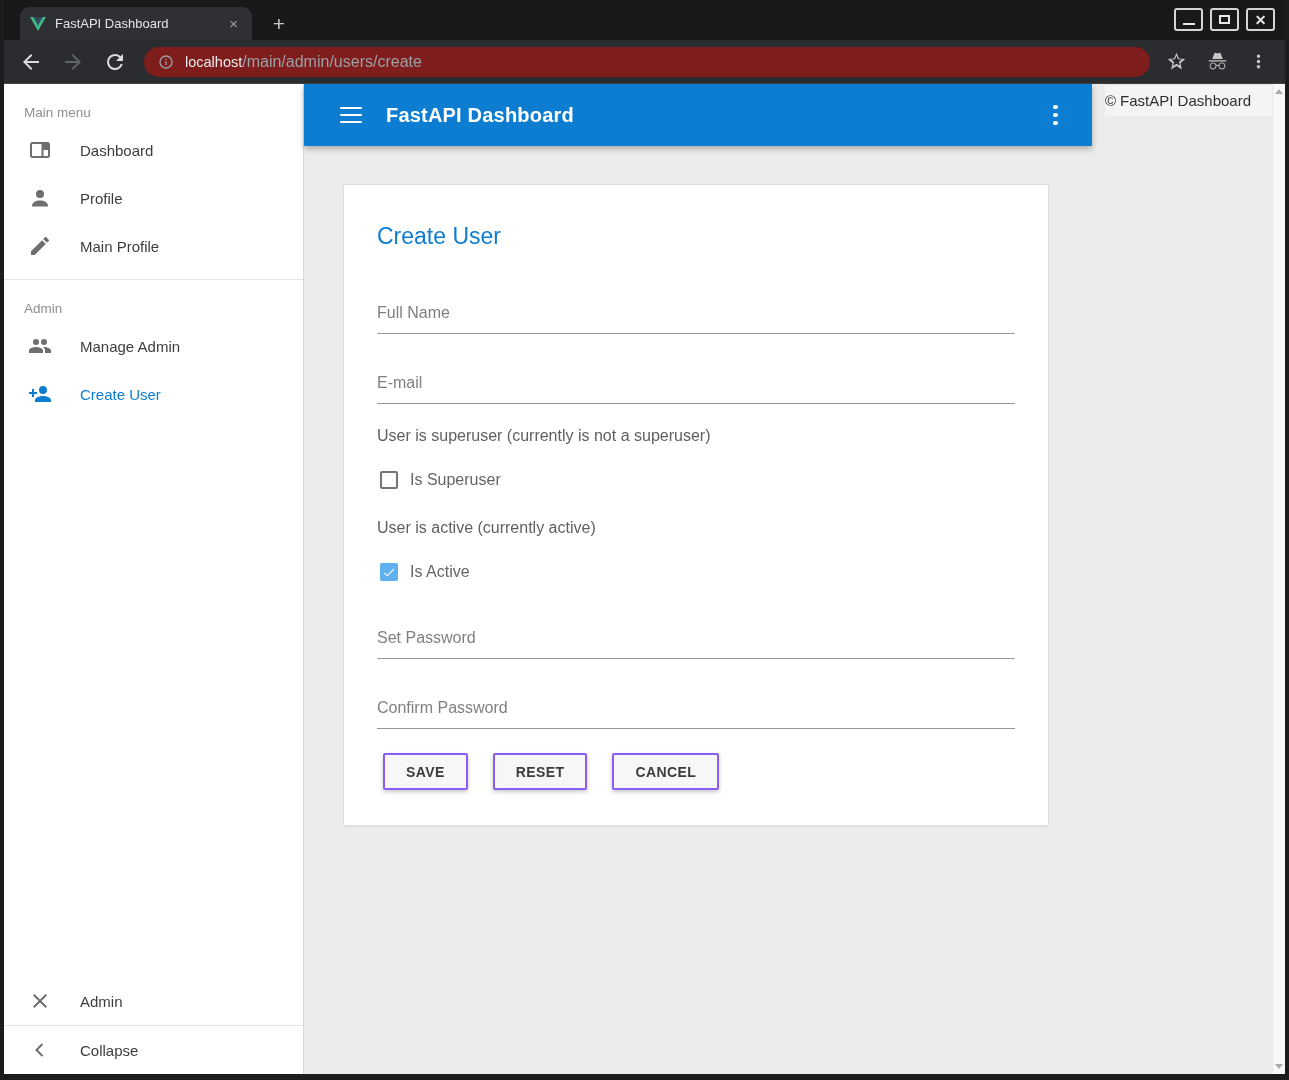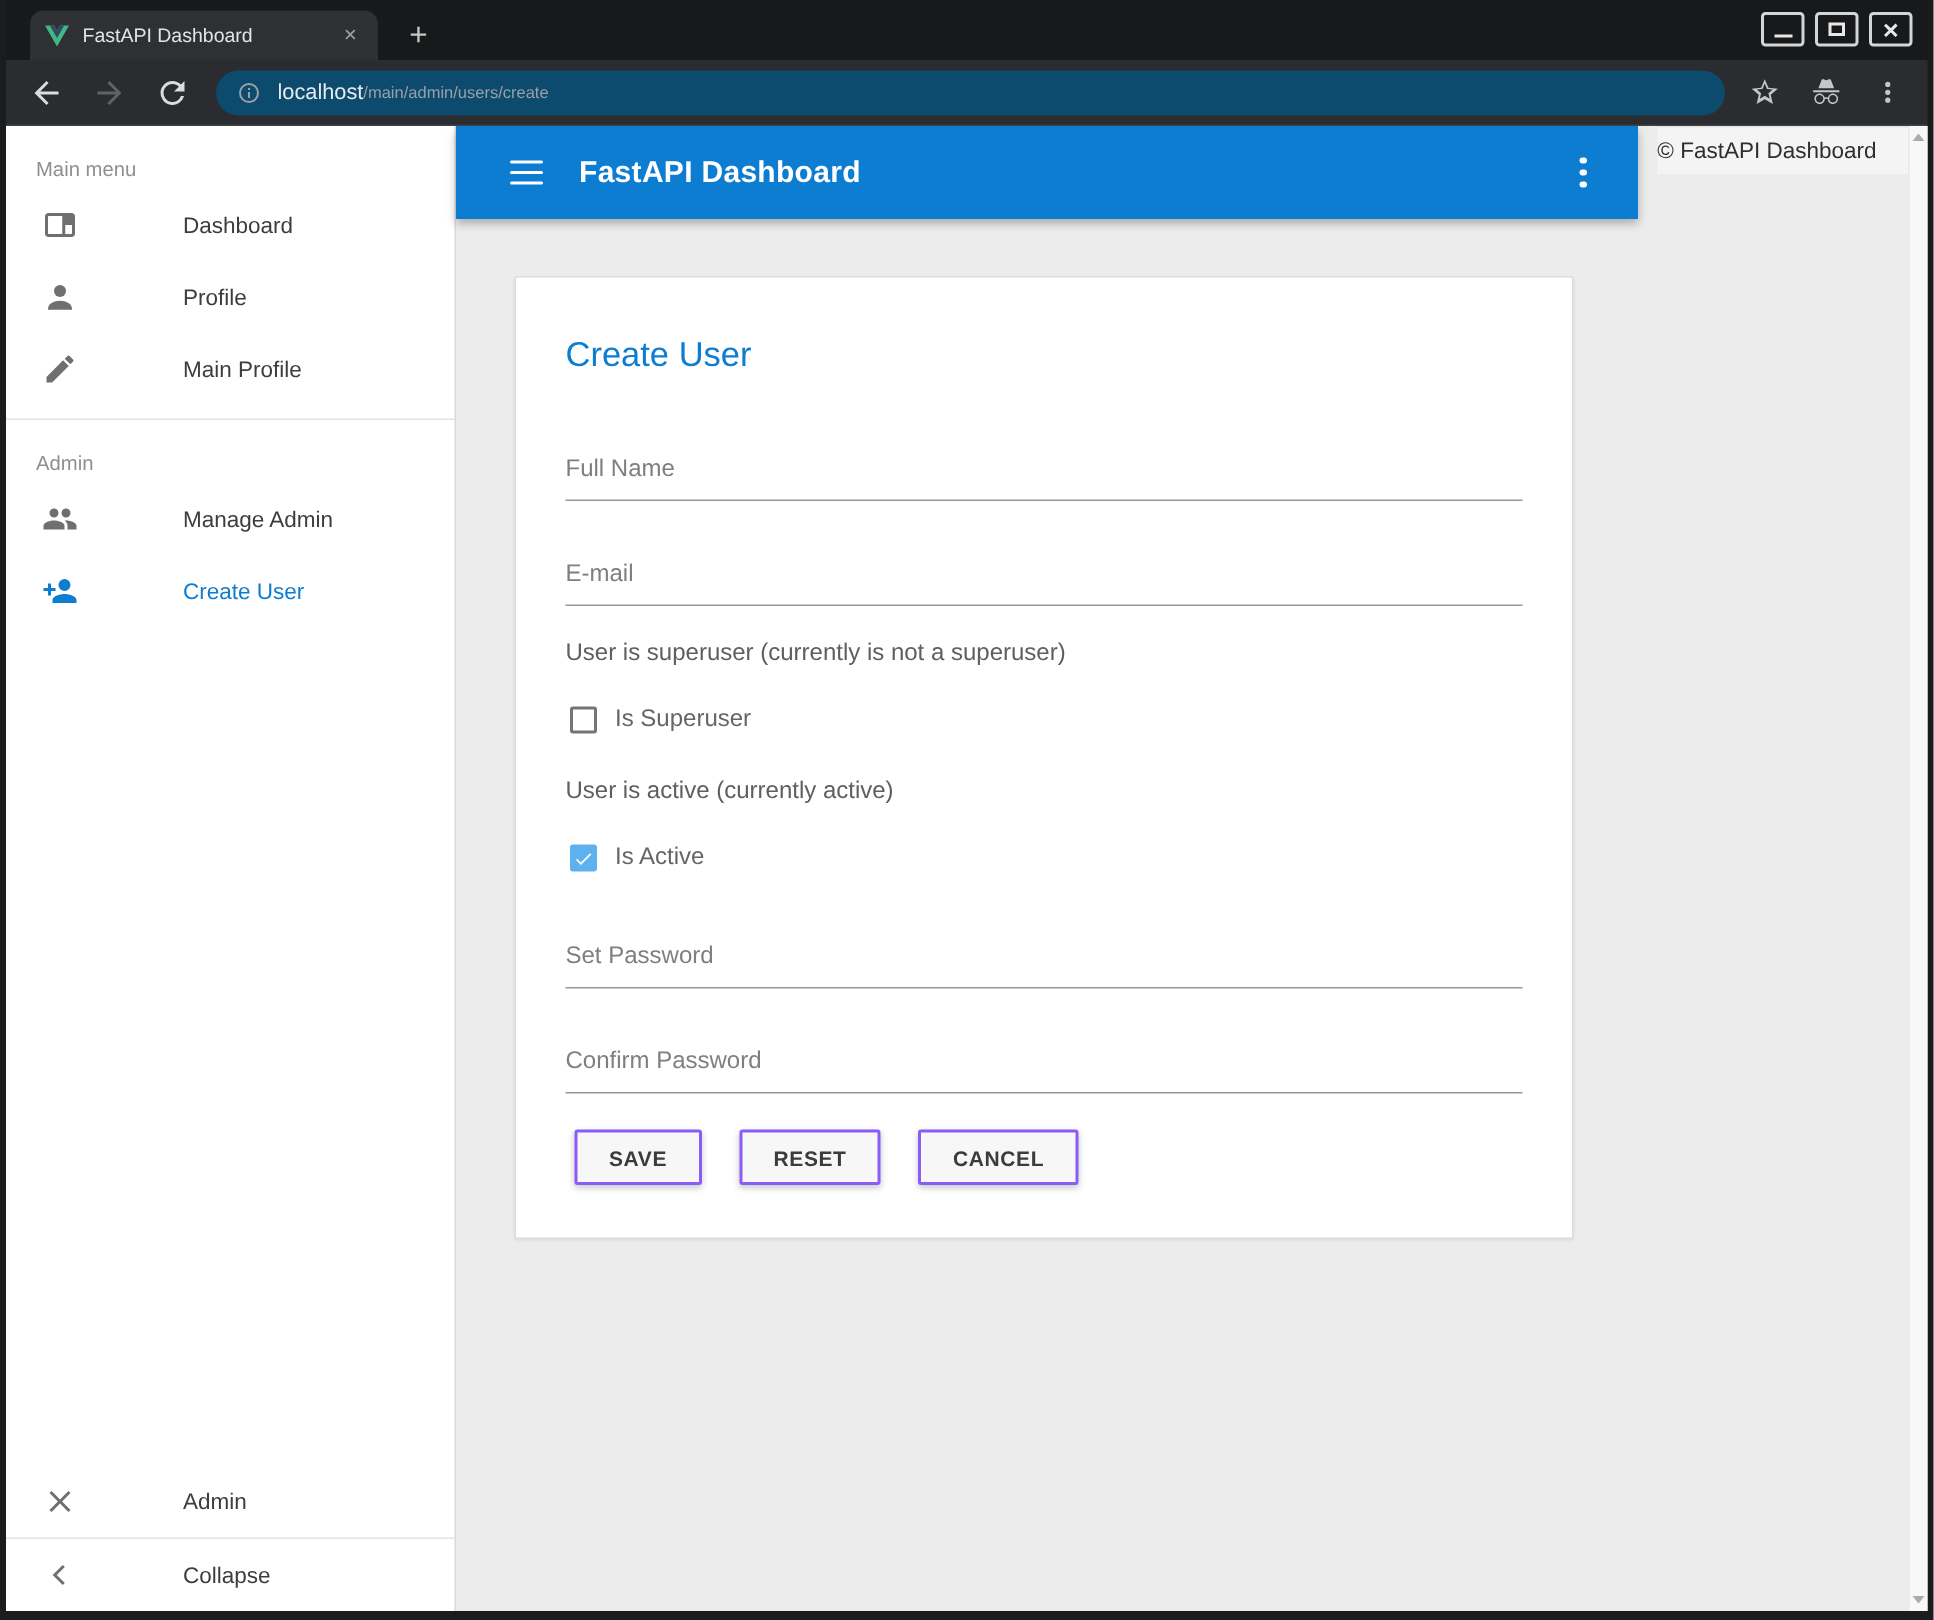--- a/index.html
+++ b/index.html
@@ -22,39 +22,39 @@
   .wbtn .min { width:12px; height:2px; background:#e8e8e8; margin-top:8px; }
   .wbtn .max { width:11px; height:9px; border:2px solid #e8e8e8; }
   .wbtn .cls { font-size:14px; font-weight:bold; line-height:1; }
 
   
   .toolbar { position:absolute; left:4px; right:4px; top:40px; height:44px; background:#2b2c2f;
              display:flex; align-items:center; border-bottom:1px solid #404144; }
   .navicon { width:24px; height:24px; margin-left:15px; color:#dadce0; flex:0 0 auto; }
   .navicon.disabled { color:#5f6368; }
   .navicon svg { width:100%; height:100%; }
-  .urlbar { flex:1; height:30px; margin:0 16px 0 17px; background:#0c4a6e; border-radius:15px;
+  .urlbar { flex:1; height:30px; margin:0 16px 0 17px; background:#7f1d1d; border-radius:15px;
             display:flex; align-items:center; padding:0 14px; min-width:0; }
   .urlbar svg { width:16px; height:16px; color:#9aa0a6; flex:0 0 auto; }
   .url-host { color:#e8eaed; font-size:14.5px; margin-left:11px; }
-  .url-path { color:#9aa0a6; font-size:11px; }
+  .url-path { color:#9aa0a6; font-size:16px; }
   .tool-right { display:flex; align-items:center; gap:20px; margin-right:16px; }
   .tool-right svg { width:21px; height:21px; color:#c4c7c5; }
 
   
   .page { position:absolute; left:4px; right:4px; top:84px; bottom:6px; background:#ececec;
           display:flex; flex-direction:row; }
   .content-row { flex:1; display:flex; min-height:0; margin-right:13px; }
 
   
   .sidebar { width:300px; background:#fff; border-right:1px solid #d9d9d9;
              display:flex; flex-direction:column; flex:0 0 auto; }
   .side-header { color:#8f8f8f; font-size:13.5px; padding:21px 0 6px 20px; }
   .side-item { height:48px; display:flex; align-items:center; padding-left:24px;
-               color:#3d3d3d; font-size:15px; cursor:default;gap:42px; }
+               color:#3d3d3d; font-size:15px; cursor:default; }
   .side-item .sicon { width:24px; height:24px; color:#6f6f6f; margin-right:28px; flex:0 0 auto; }
   .side-item .sicon svg { width:100%; height:100%; }
   .side-item.active, .side-item.active .sicon { color:#0d7dd2; }
   .side-divider { border-top:1px solid #e4e4e4; margin-top:9px; }
   .side-spacer { flex:1; }
 
   
   .main { flex:1; display:flex; flex-direction:column; min-width:0; background:#ececec; }
   .appbar { height:62px; background:#0d7dd2; display:flex; align-items:center;
             box-shadow:0 3px 6px rgba(0,0,0,0.28); position:relative; z-index:2; }

